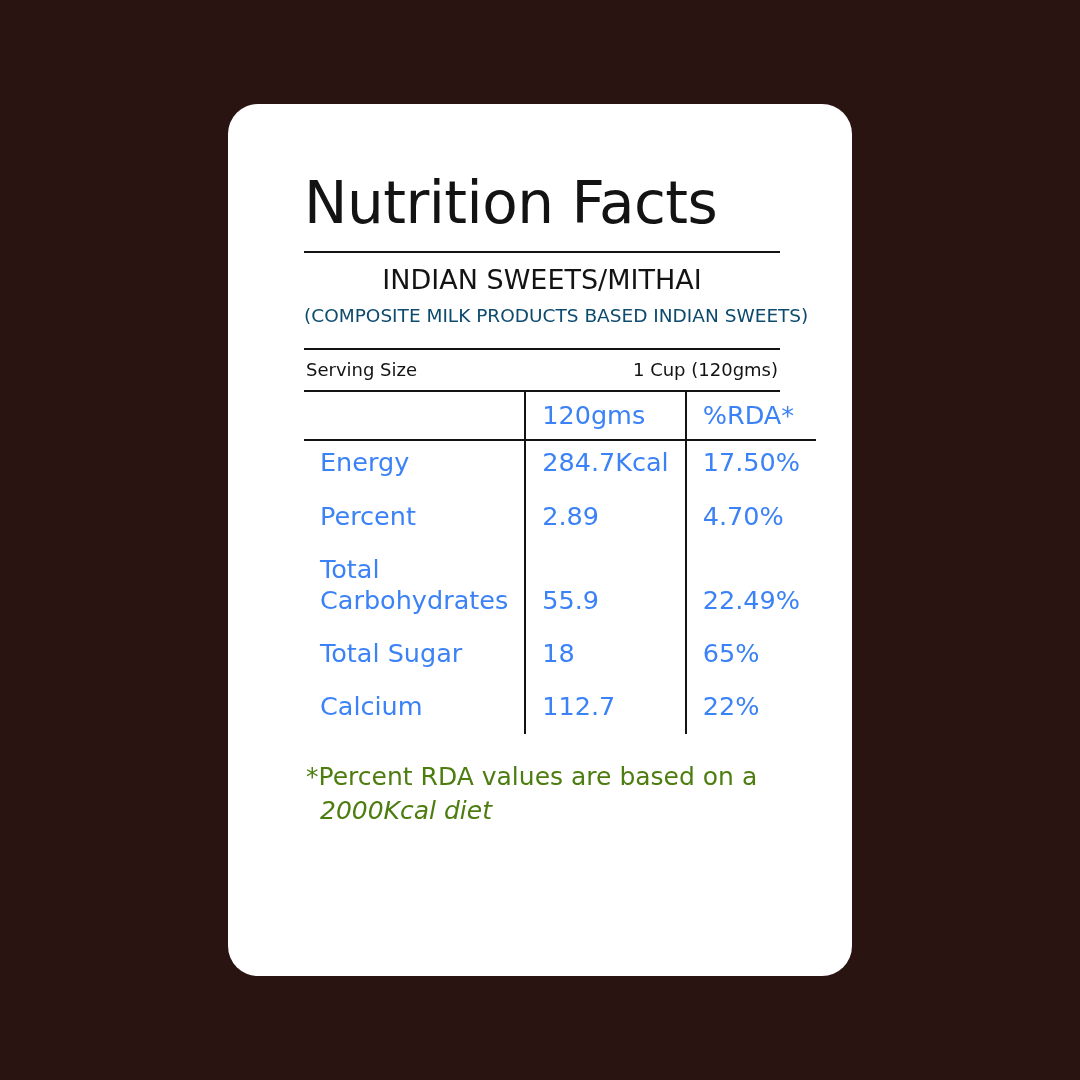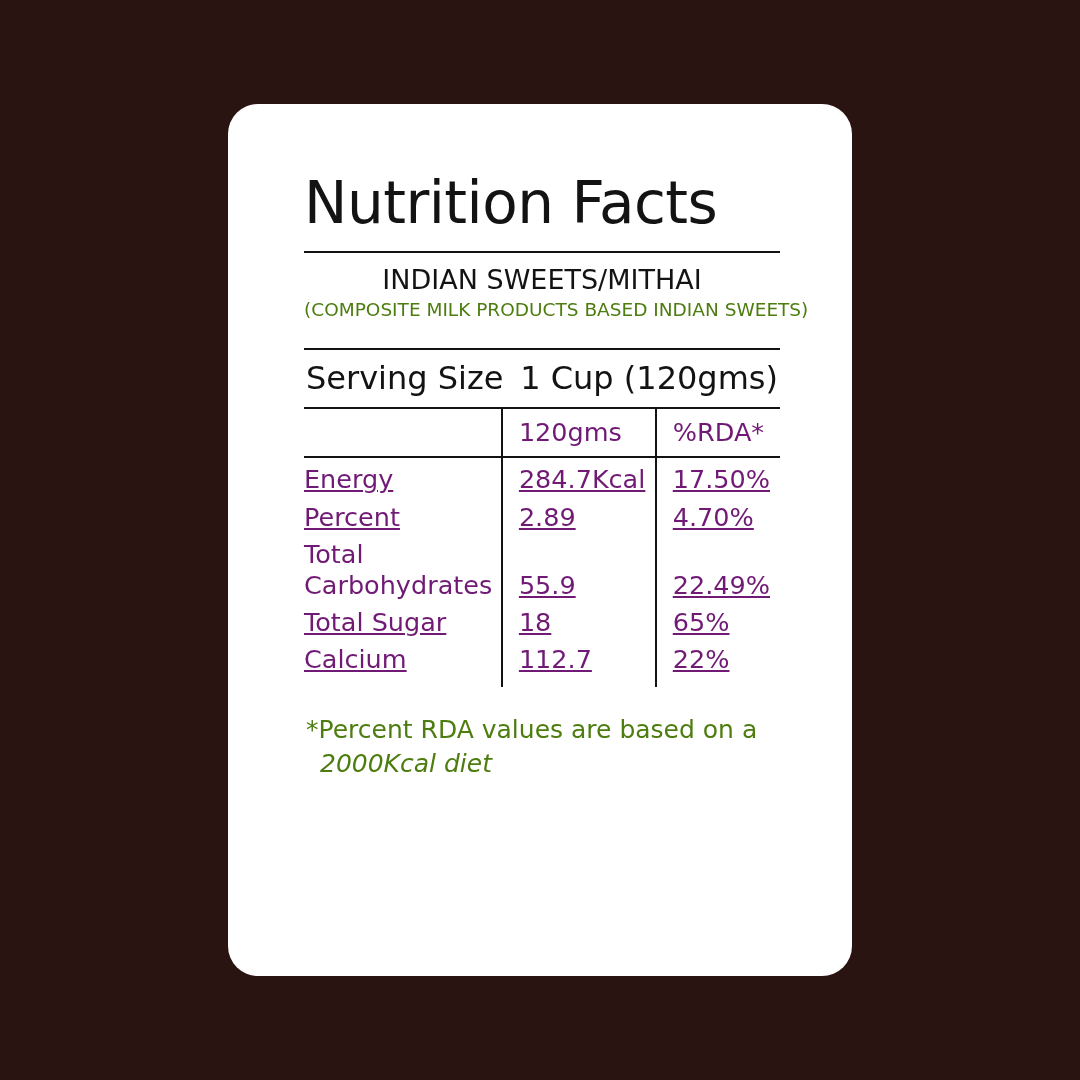--- a/index.html
+++ b/index.html
@@ -44,52 +44,52 @@
     margin: 0 0 16px 0;
     white-space: nowrap;
   }
   .rule {
     height: 2px;
     background: #131313;
     width: 100%;
   }
   .product-block {
     padding-top: 10px;
-    padding-bottom: 26px;
+    padding-bottom: 20px;
     text-align: center;
   }
   .product-name {
     font-size: 27px;
     color: #131313;
     letter-spacing: 0px;
     line-height: 1.25;
   }
   .product-sub {
     font-size: 18.5px;
-    color: #4d7c0f;
+    color: #0c4a6e;
     line-height: 1.3;
-    margin-top: 2px;
+    margin-top: 8px;
     white-space: nowrap;
   }
   .serving-row {
     display: flex;
     justify-content: space-between;
     align-items: baseline;
     padding: 9px 2px 10px 2px;
-    font-size: 32px;
+    font-size: 18px;
     color: #131313;
   }
   .table {
     width: 100%;
     border-collapse: collapse;
   }
   .table td, .table th {
-    padding: 0;
+    padding: 16px;
     font-weight: 400;
-    color: #701a75;
+    color: #3b82f6;
     vertical-align: baseline;
     font-size: 25.5px;
     text-align: left;
   }
   .col-name  { width: 208px; }
   .col-value { width: 148px; padding-left: 16px !important; }
   .col-rda   { width: 120px; padding-left: 16px !important; }
 
   .head-cell {
     font-size: 25.5px;
@@ -99,21 +99,21 @@
   .vline-l { border-left: 2px solid #131313; }
   .head-row td {
     border-bottom: 2px solid #131313;
   }
   .body-row td {
     padding-top: 6px !important;
     line-height: 1.22;
   }
   .body-row:first-child td { padding-top: 12px !important; }
   .body-row:last-child td { padding-bottom: 12px !important; }
-  .nowrap { white-space: nowrap; text-decoration: underline; }
+  .nowrap { white-space: nowrap; }
   .wrapname { line-height: 1.22; }
   .footnote {
     font-size: 25px;
     color: #4d7c0f;
     line-height: 1.35;
     padding-top: 26px;
     padding-left: 2px;
   }
   .footnote .second {
     display: block;

